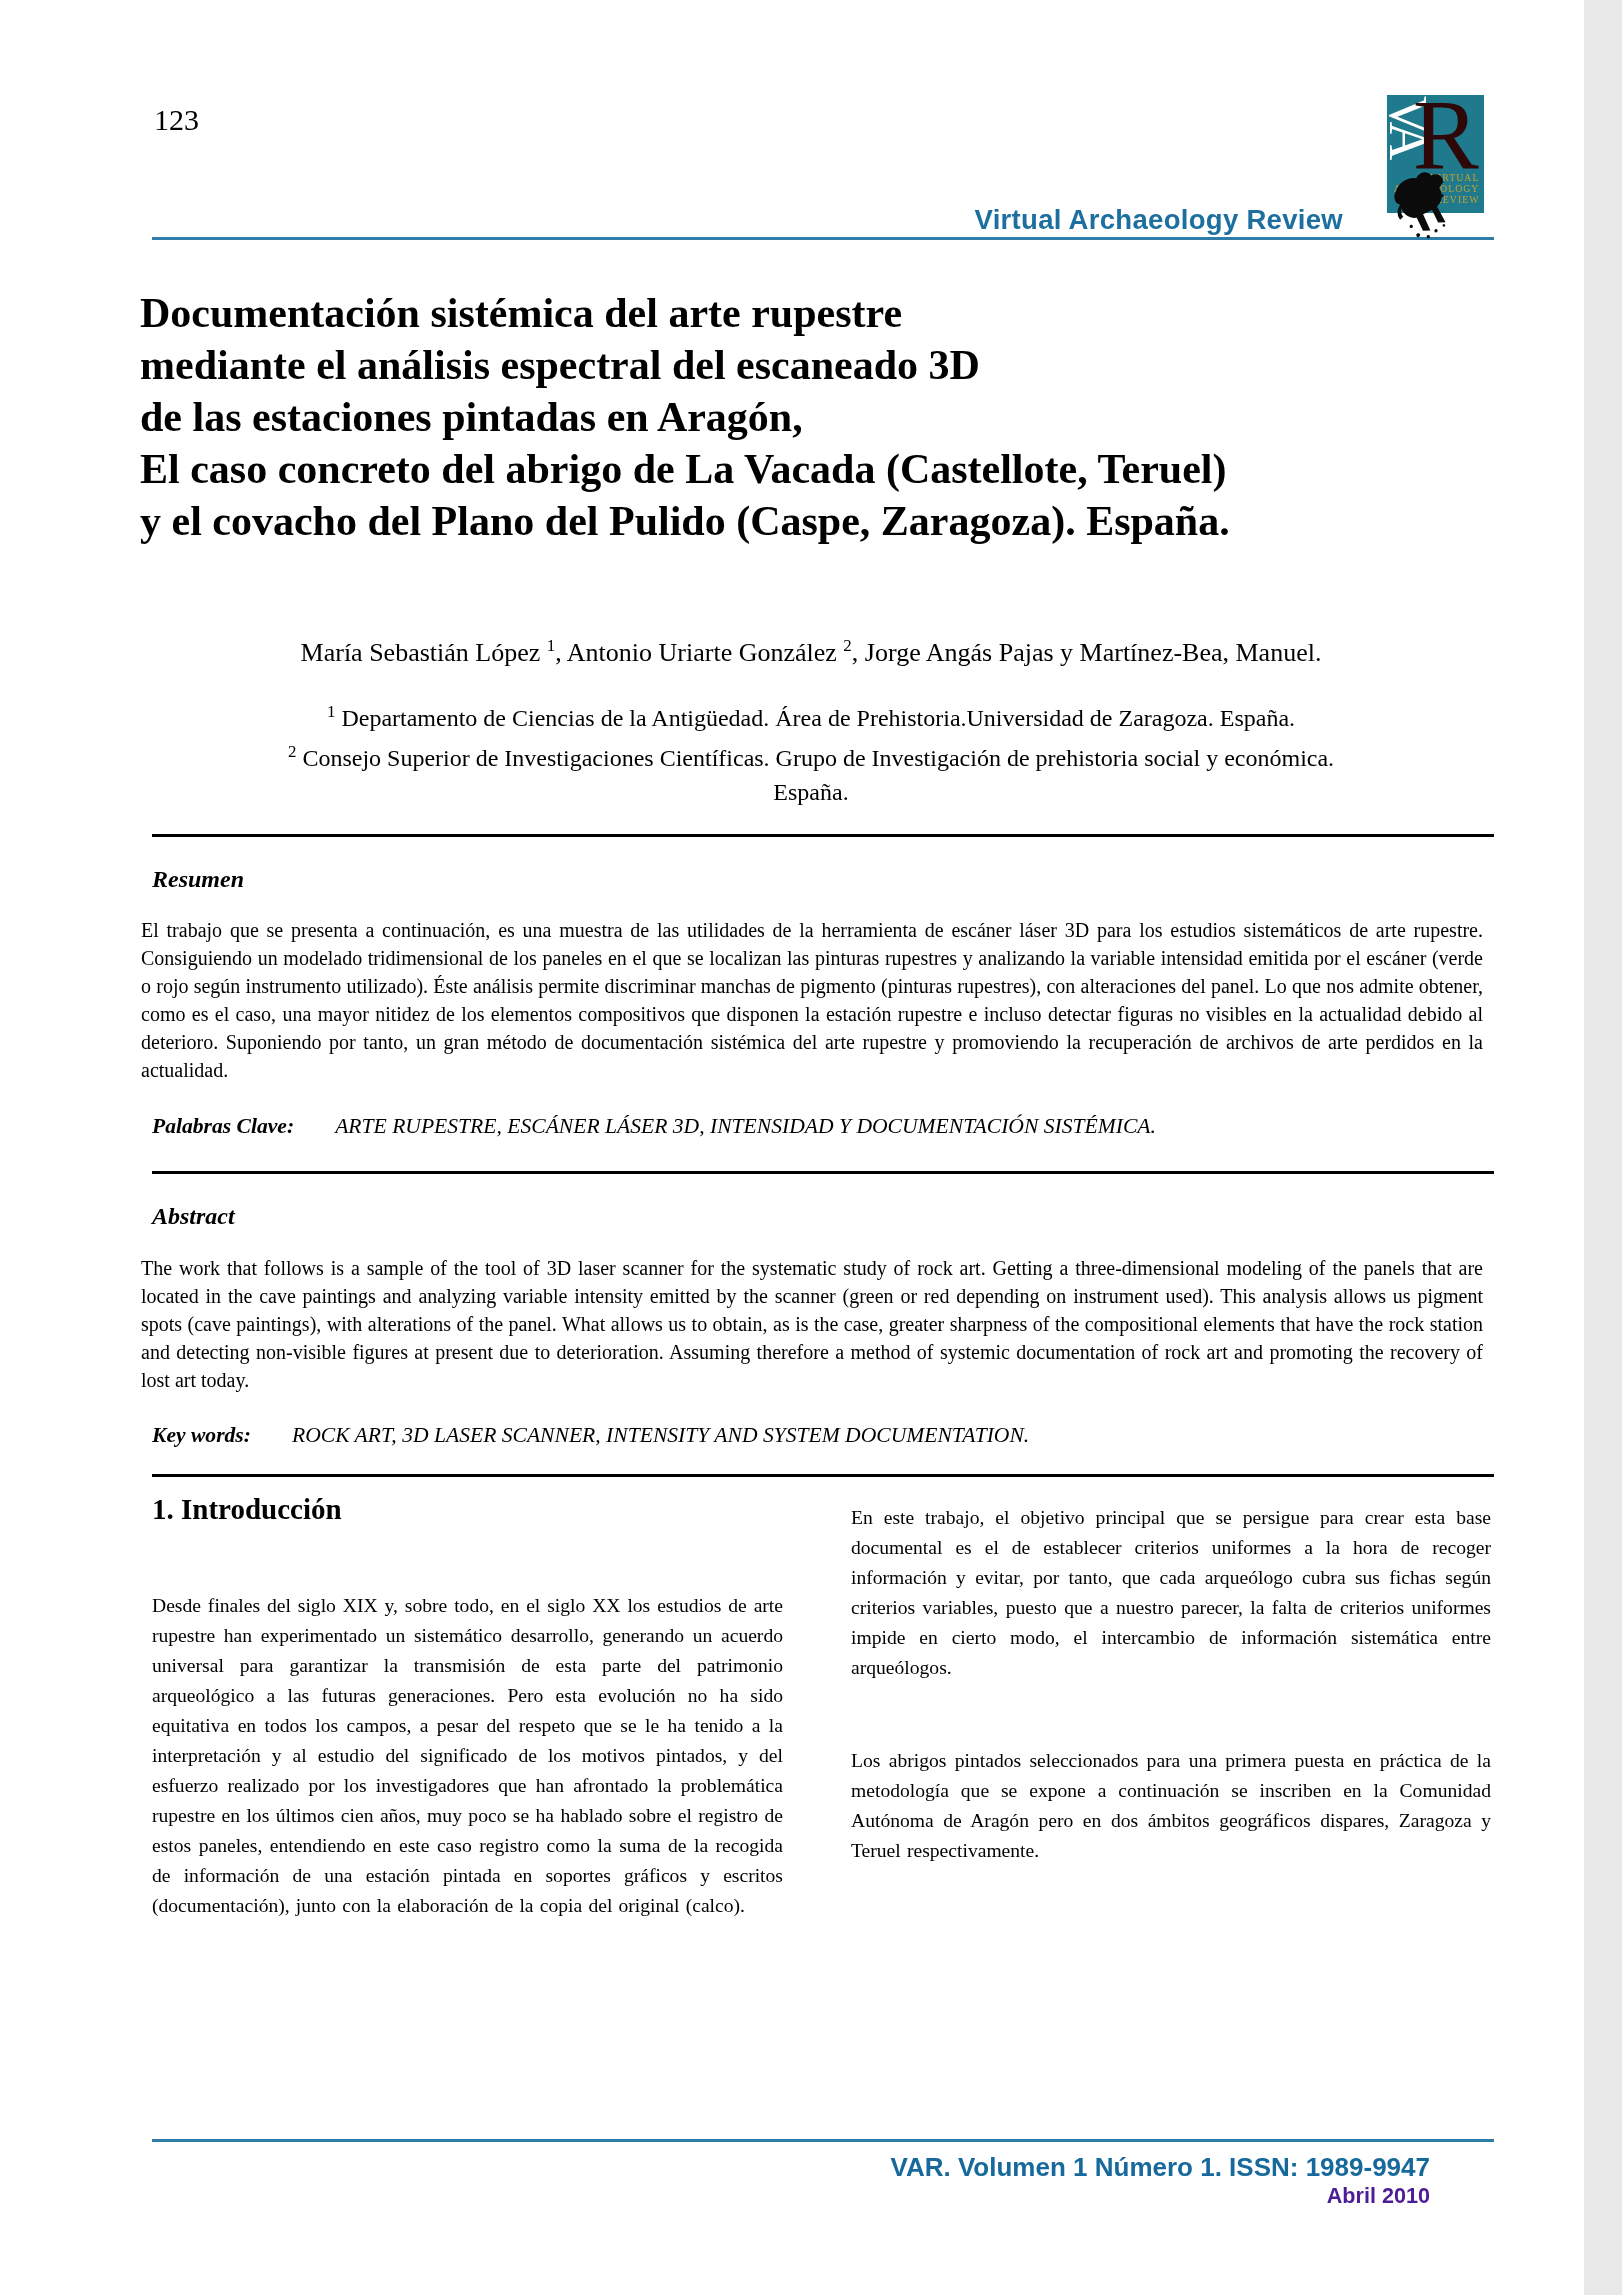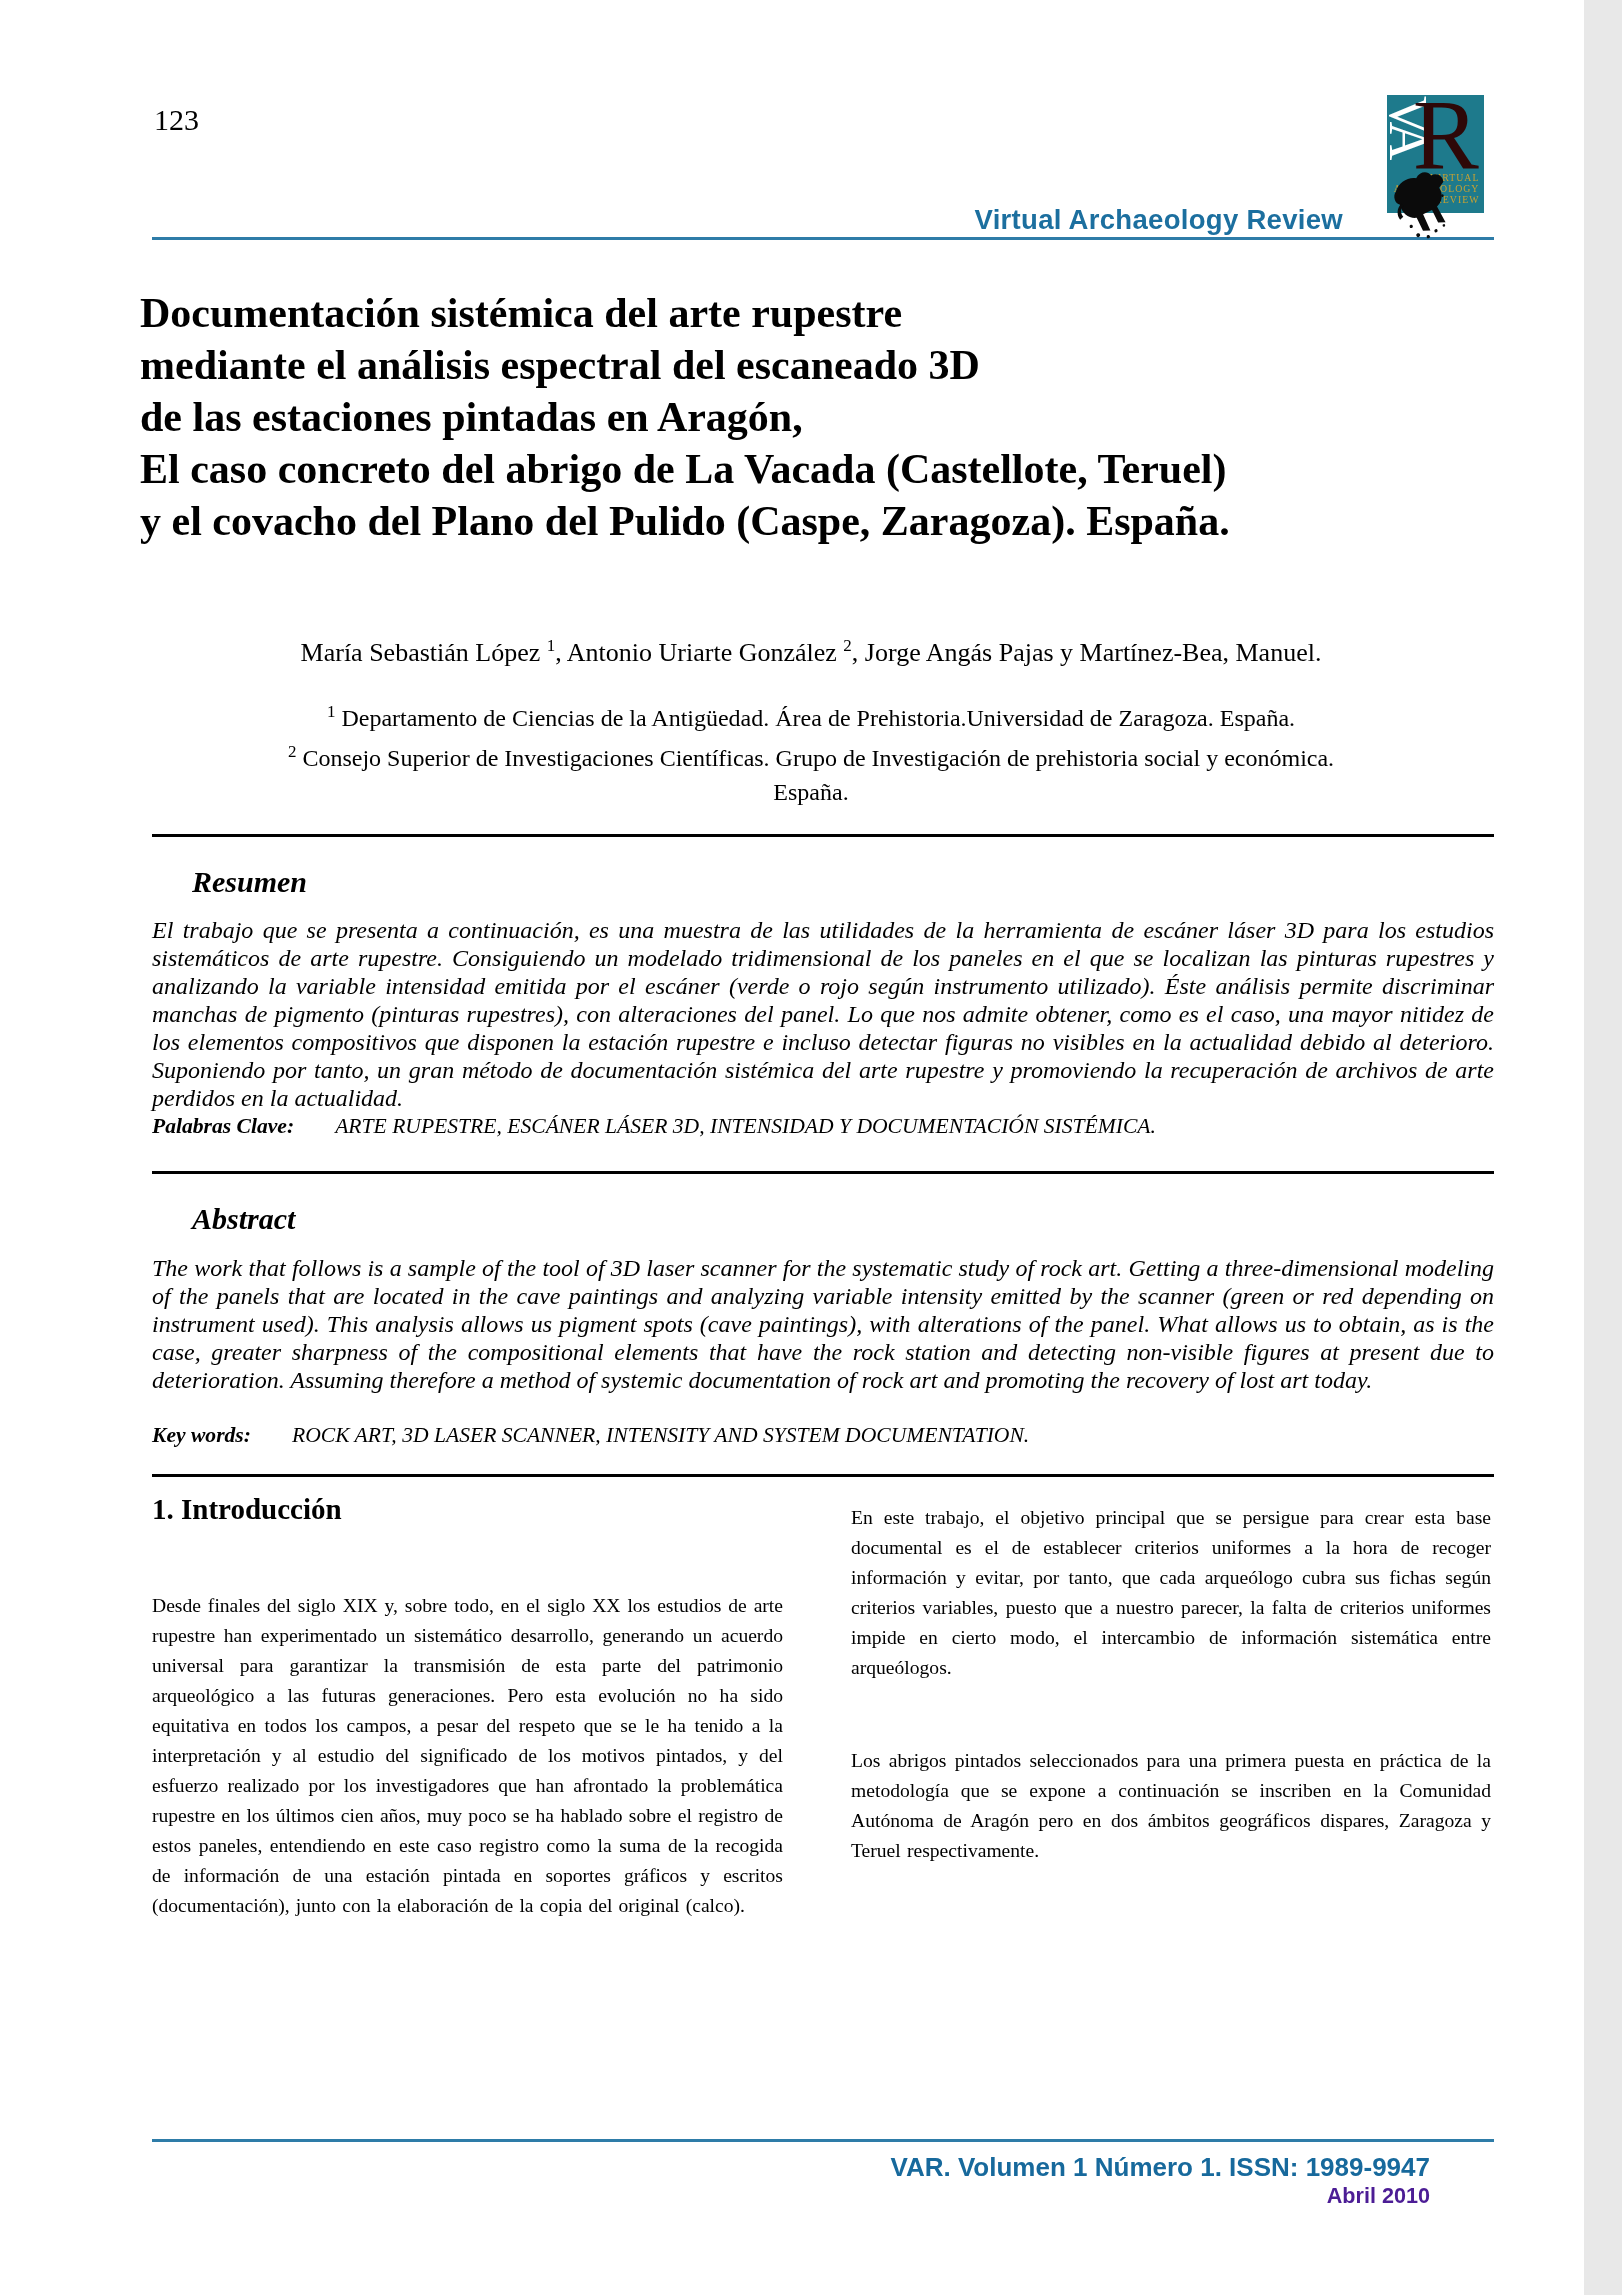--- a/index.html
+++ b/index.html
@@ -54,27 +54,27 @@
     text-align:center;font-size:24px;line-height:34px;
   }
   
   .black-rule{position:absolute;left:152px;width:1342px;height:3.3px;background:#000;}
   .rule-1{top:834px;}
   .rule-2{top:1171px;}
   .rule-3{top:1474px;}
   
   .block-heading{
     position:absolute;left:152px;
-    font-size:30px;font-weight:bold;font-style:italic;line-height:1;margin-left:40px;
+    font-size:24px;font-weight:bold;font-style:italic;line-height:1;
   }
   .res-heading{top:867px;}
   .abs-heading{top:1204px;}
   .italic-body{
-    position:absolute;left:152px;width:1342px;
-    font-style:italic;font-size:24px;line-height:28px;text-align:justify;
+    position:absolute;left:141px;width:1342px;
+    font-size:20px;line-height:28px;text-align:justify;
   }
   .res-body{top:916px;}
   .abs-body{top:1254px;}
   .kw-line{position:absolute;left:152px;width:1342px;font-style:italic;font-size:21.6px;line-height:1;}
   .res-kw{top:1116px;}
   .abs-kw{top:1425px;}
   .kw-label{font-weight:bold;}
   .kw-text{margin-left:41px;}
   
   .col{position:absolute;top:1494px;font-size:19.6px;line-height:30px;text-align:justify;}

